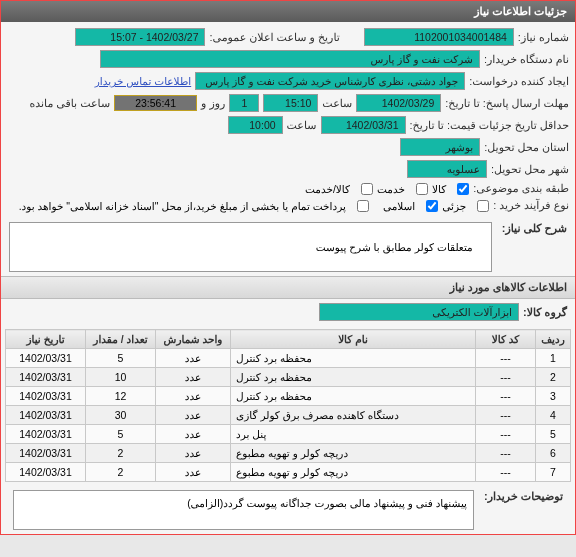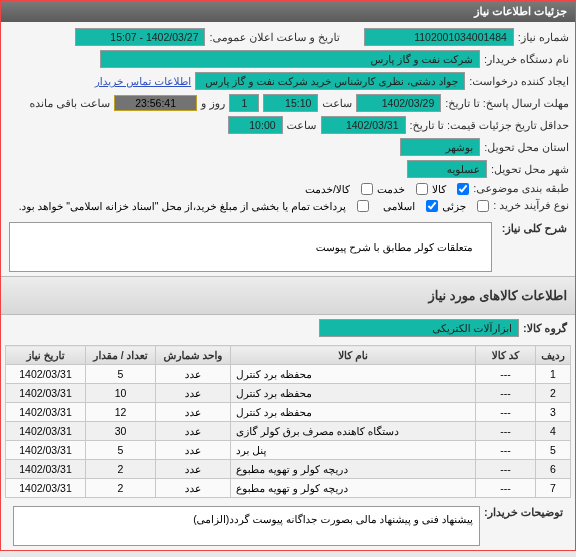--- a/index.html
+++ b/index.html
@@ -62,22 +62,22 @@
 .time-remaining {
   background: #737373;
   border: 1px solid #c0a020;
   padding: 1px 20px;
   font-size: 10.5px;
 }
 .section-title {
   background: linear-gradient(to bottom, #ececec, #d8d8d8);
   border-top: 1px solid #bbb;
   border-bottom: 1px solid #bbb;
-  padding: 11px 8px;
-  font-size: 13px;
+  padding: 4px 8px;
+  font-size: 11px;
   font-weight: bold;
   color: #333;
 }
 .desc-box {
   margin: 6px;
   border: 1px solid #999;
   background: #fff;
   padding: 18px;
   font-size: 10.5px;
   min-height: 26px;
@@ -278,15 +278,15 @@
             <td>عدد</td>
             <td>2</td>
             <td>1402/03/31</td>
           </tr>
         </tbody>
     </table>
   </div>
 
   <div class="row" style="padding:4px 12px;align-items:flex-start">
     <span class="lbl" style="font-weight:bold">توضیحات خریدار:</span>
-    <div class="buyer-note" style="flex:1;margin:0 0 0 0">پیشنهاد فنی و پیشنهاد مالی بصورت جداگانه پیوست گردد(الزامی)</div>
+    <div class="buyer-note" style="flex:1;margin:0 6px 0 0">پیشنهاد فنی و پیشنهاد مالی بصورت جداگانه پیوست گردد(الزامی)</div>
   </div>
 </div>
 
 </body></html>

